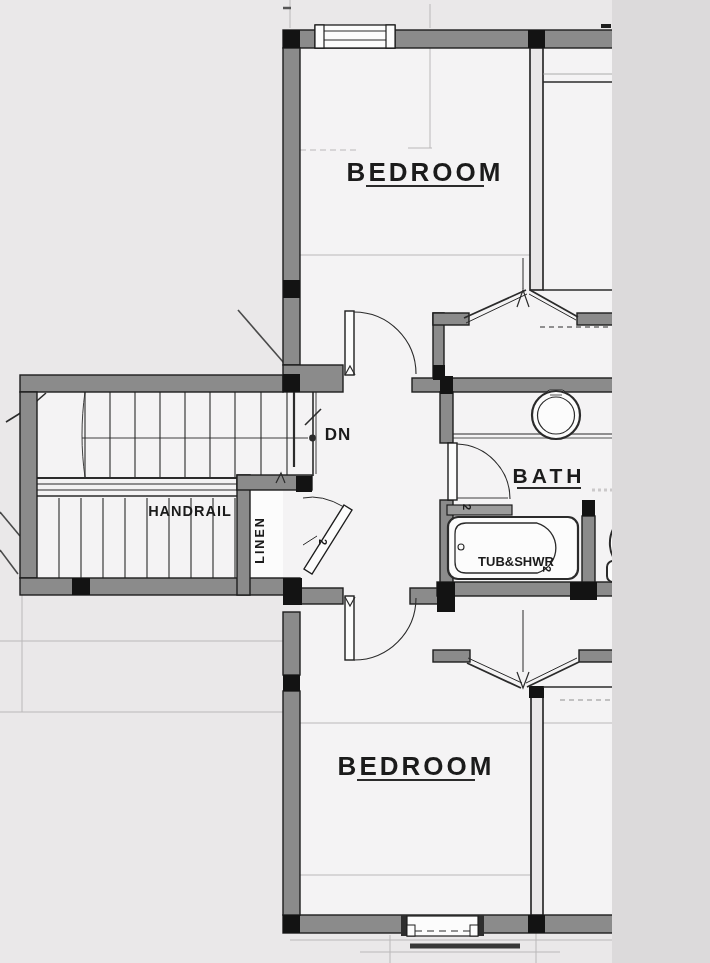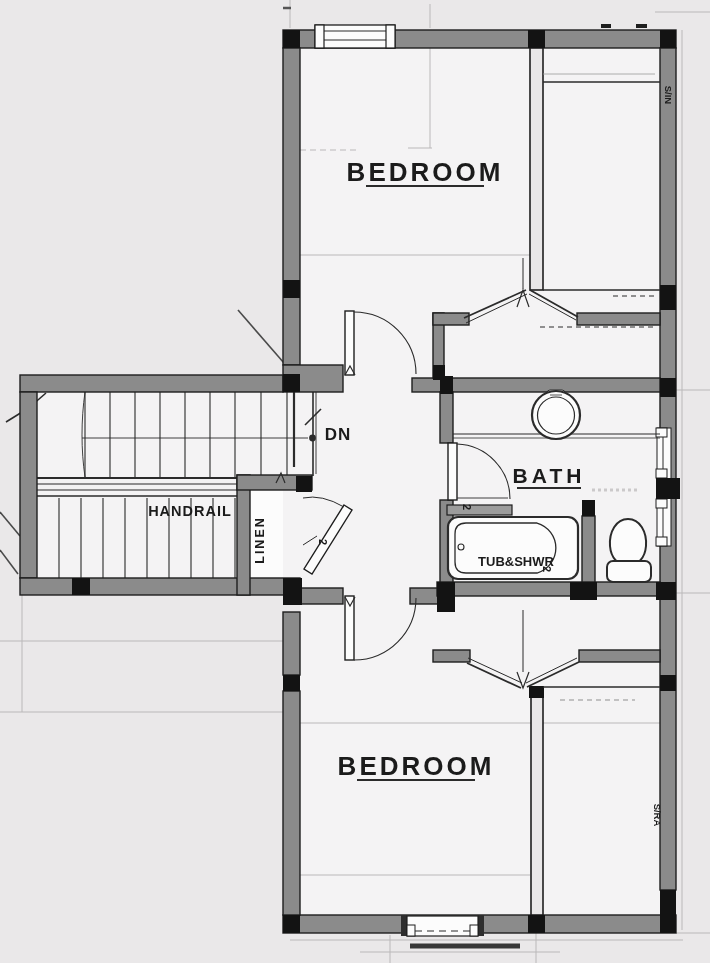--- a/index.html
+++ b/index.html
@@ -1,16 +1,16 @@
 <!DOCTYPE html>
 <html style="--background: #eae8e9; --room: #f4f3f4; --wall_fill: #8b8b8b; --wall_edge: #1e1e1e; --black_block: #131313; --line: #2b2b2b; --ghost: #bab8b9; --white: #fcfcfc;"><head>
 <meta charset="utf-8">
 <style>
   html,body{margin:0;padding:0;background:#dcdadb;}
-  #stage{position:relative;width:710px;height:963px;overflow:hidden;background:var(--background,#eae8e9);}
+  #stage{position:relative;width:612px;height:963px;overflow:hidden;background:var(--background,#eae8e9);}
   svg{display:block}
   .wall{fill:var(--wall_fill,#8b8b8b);stroke:var(--wall_edge,#1e1e1e);stroke-width:1.4;}
   .wall-light{fill:#9c9c9c;stroke:var(--wall_edge,#1e1e1e);stroke-width:1.2;}
   .thinwall{fill:#e9e7e8;stroke:var(--wall_edge,#1e1e1e);stroke-width:1.6;}
   .blk{fill:var(--black_block,#131313);stroke:none;}
   .room{fill:var(--room,#f4f3f4);stroke:none;}
   .white{fill:var(--white,#fdfdfd);}
   .sline{stroke:var(--line,#2b2b2b);fill:none;}
   .ghost{stroke:var(--ghost,#b9b7b8);stroke-width:1;fill:none;}
   .mark{stroke:#4a4a4a;stroke-width:1.6;fill:none;}

